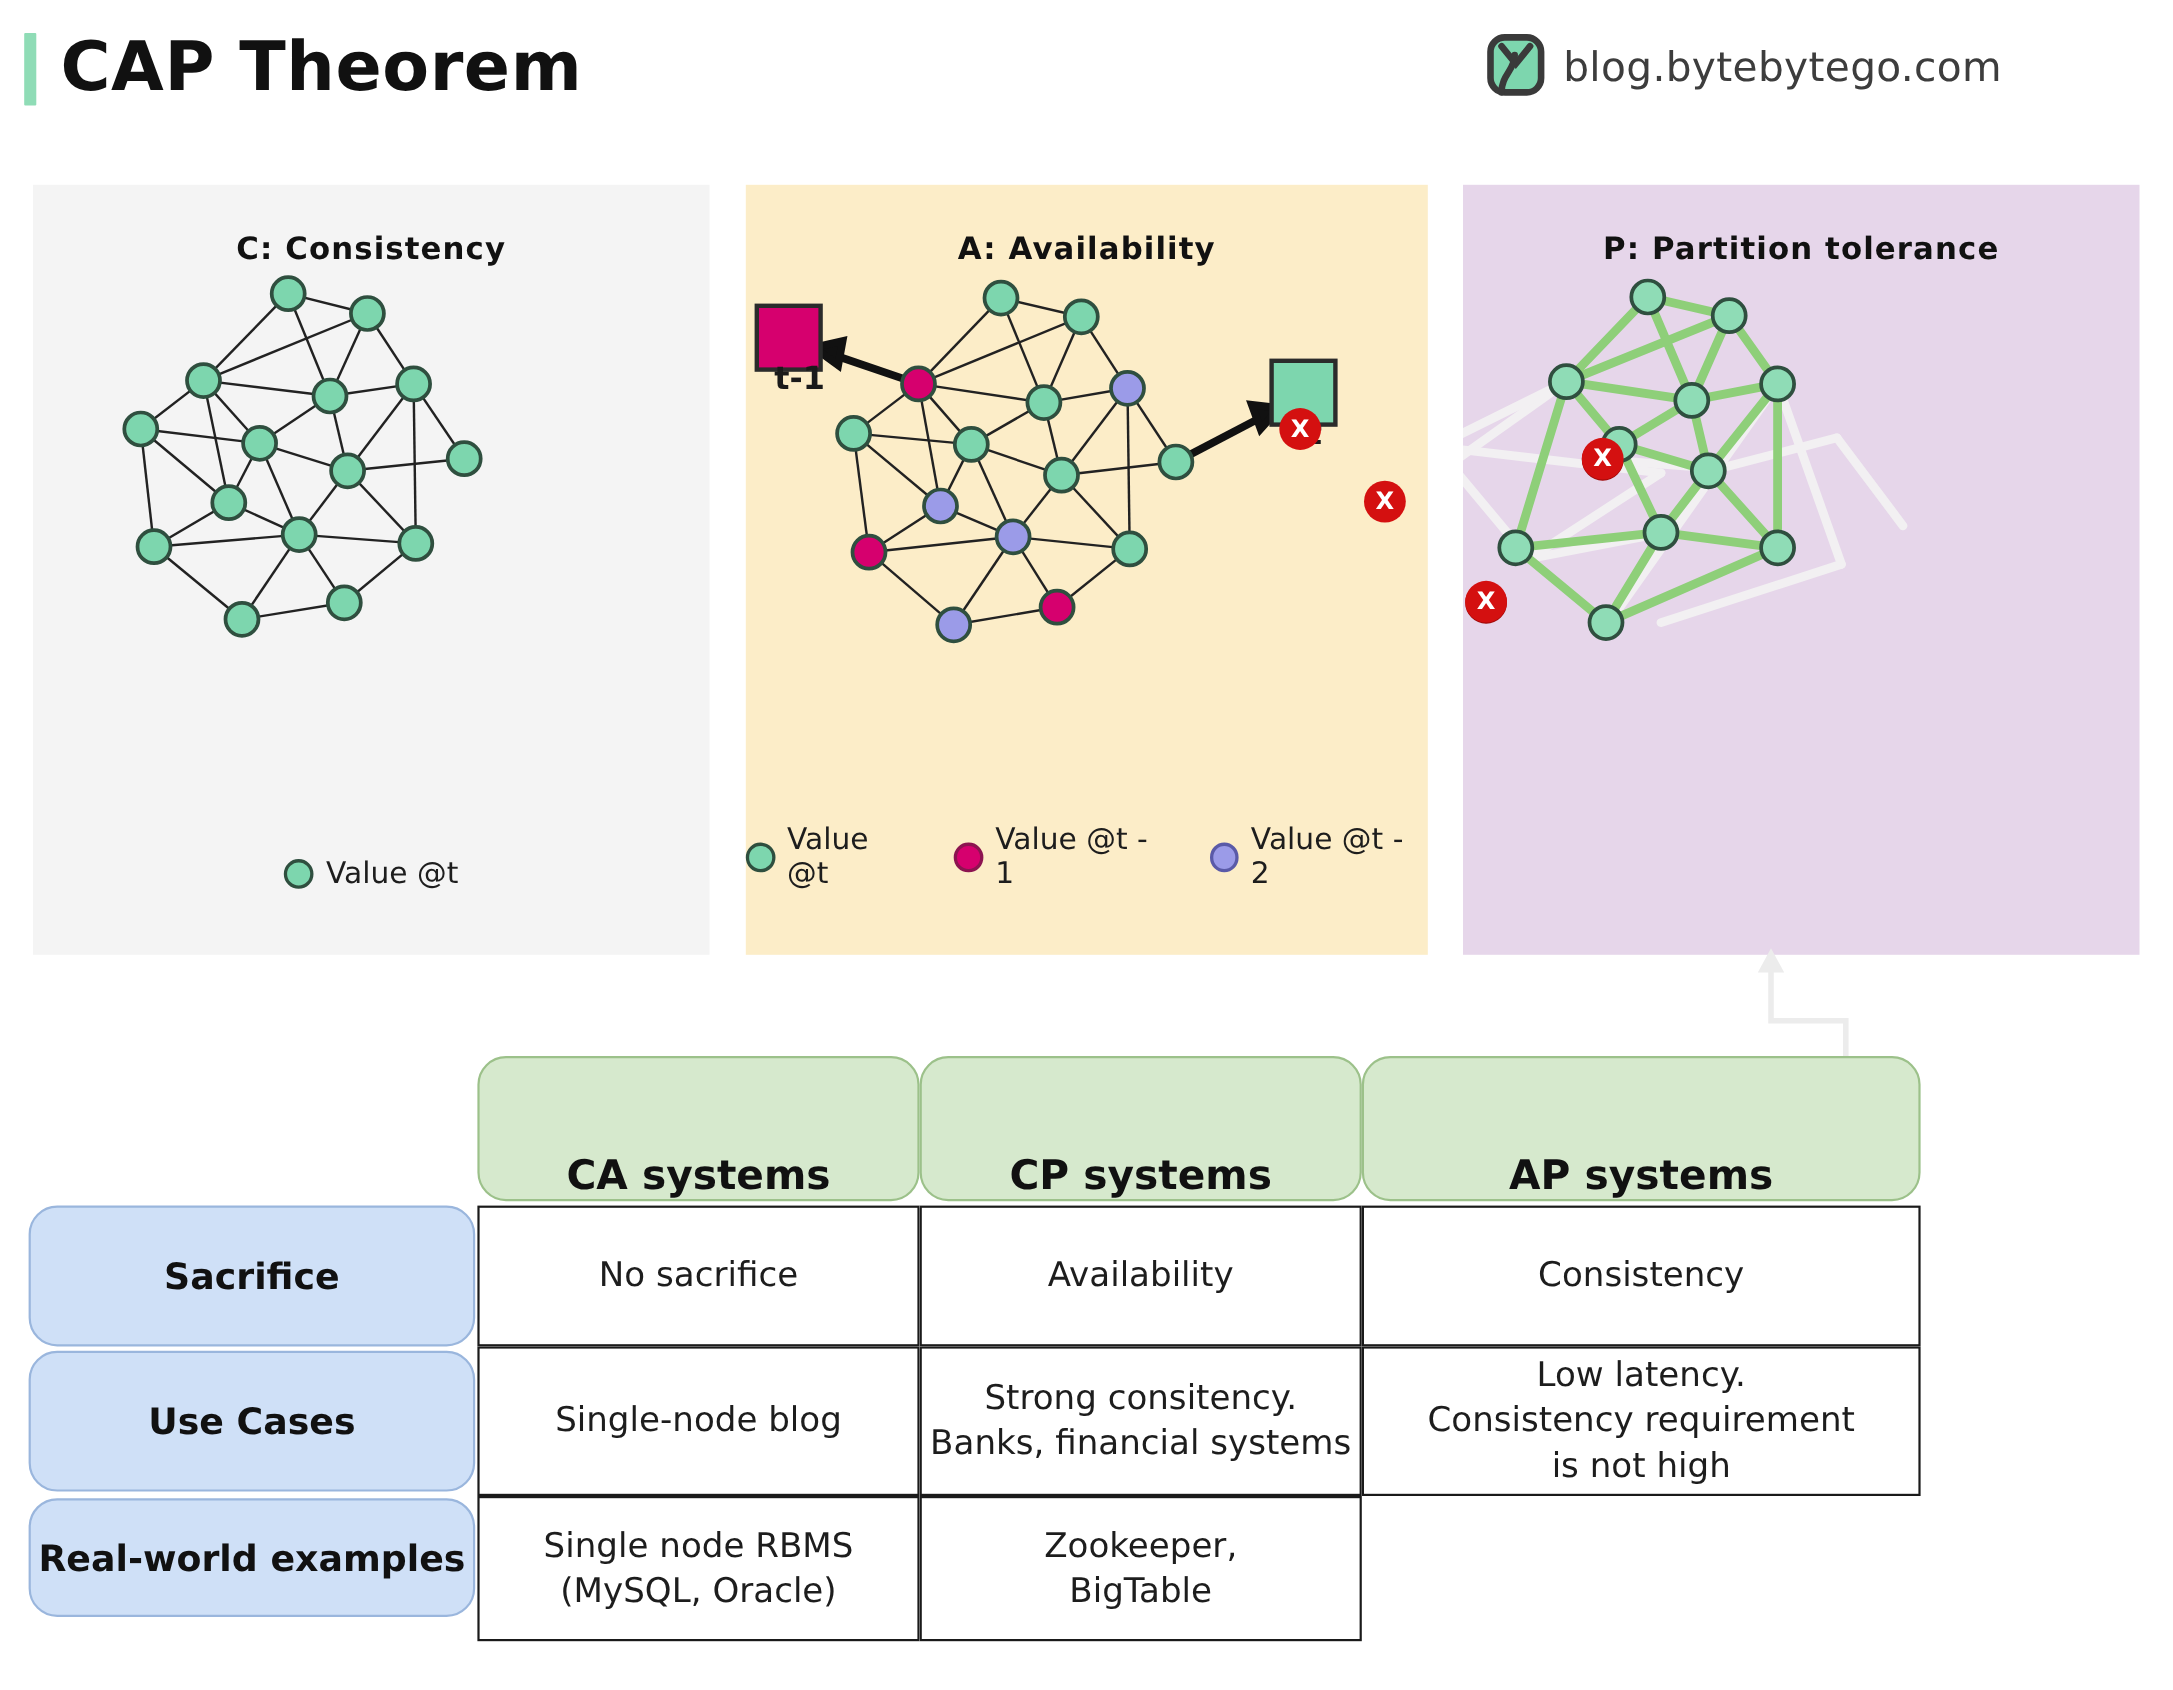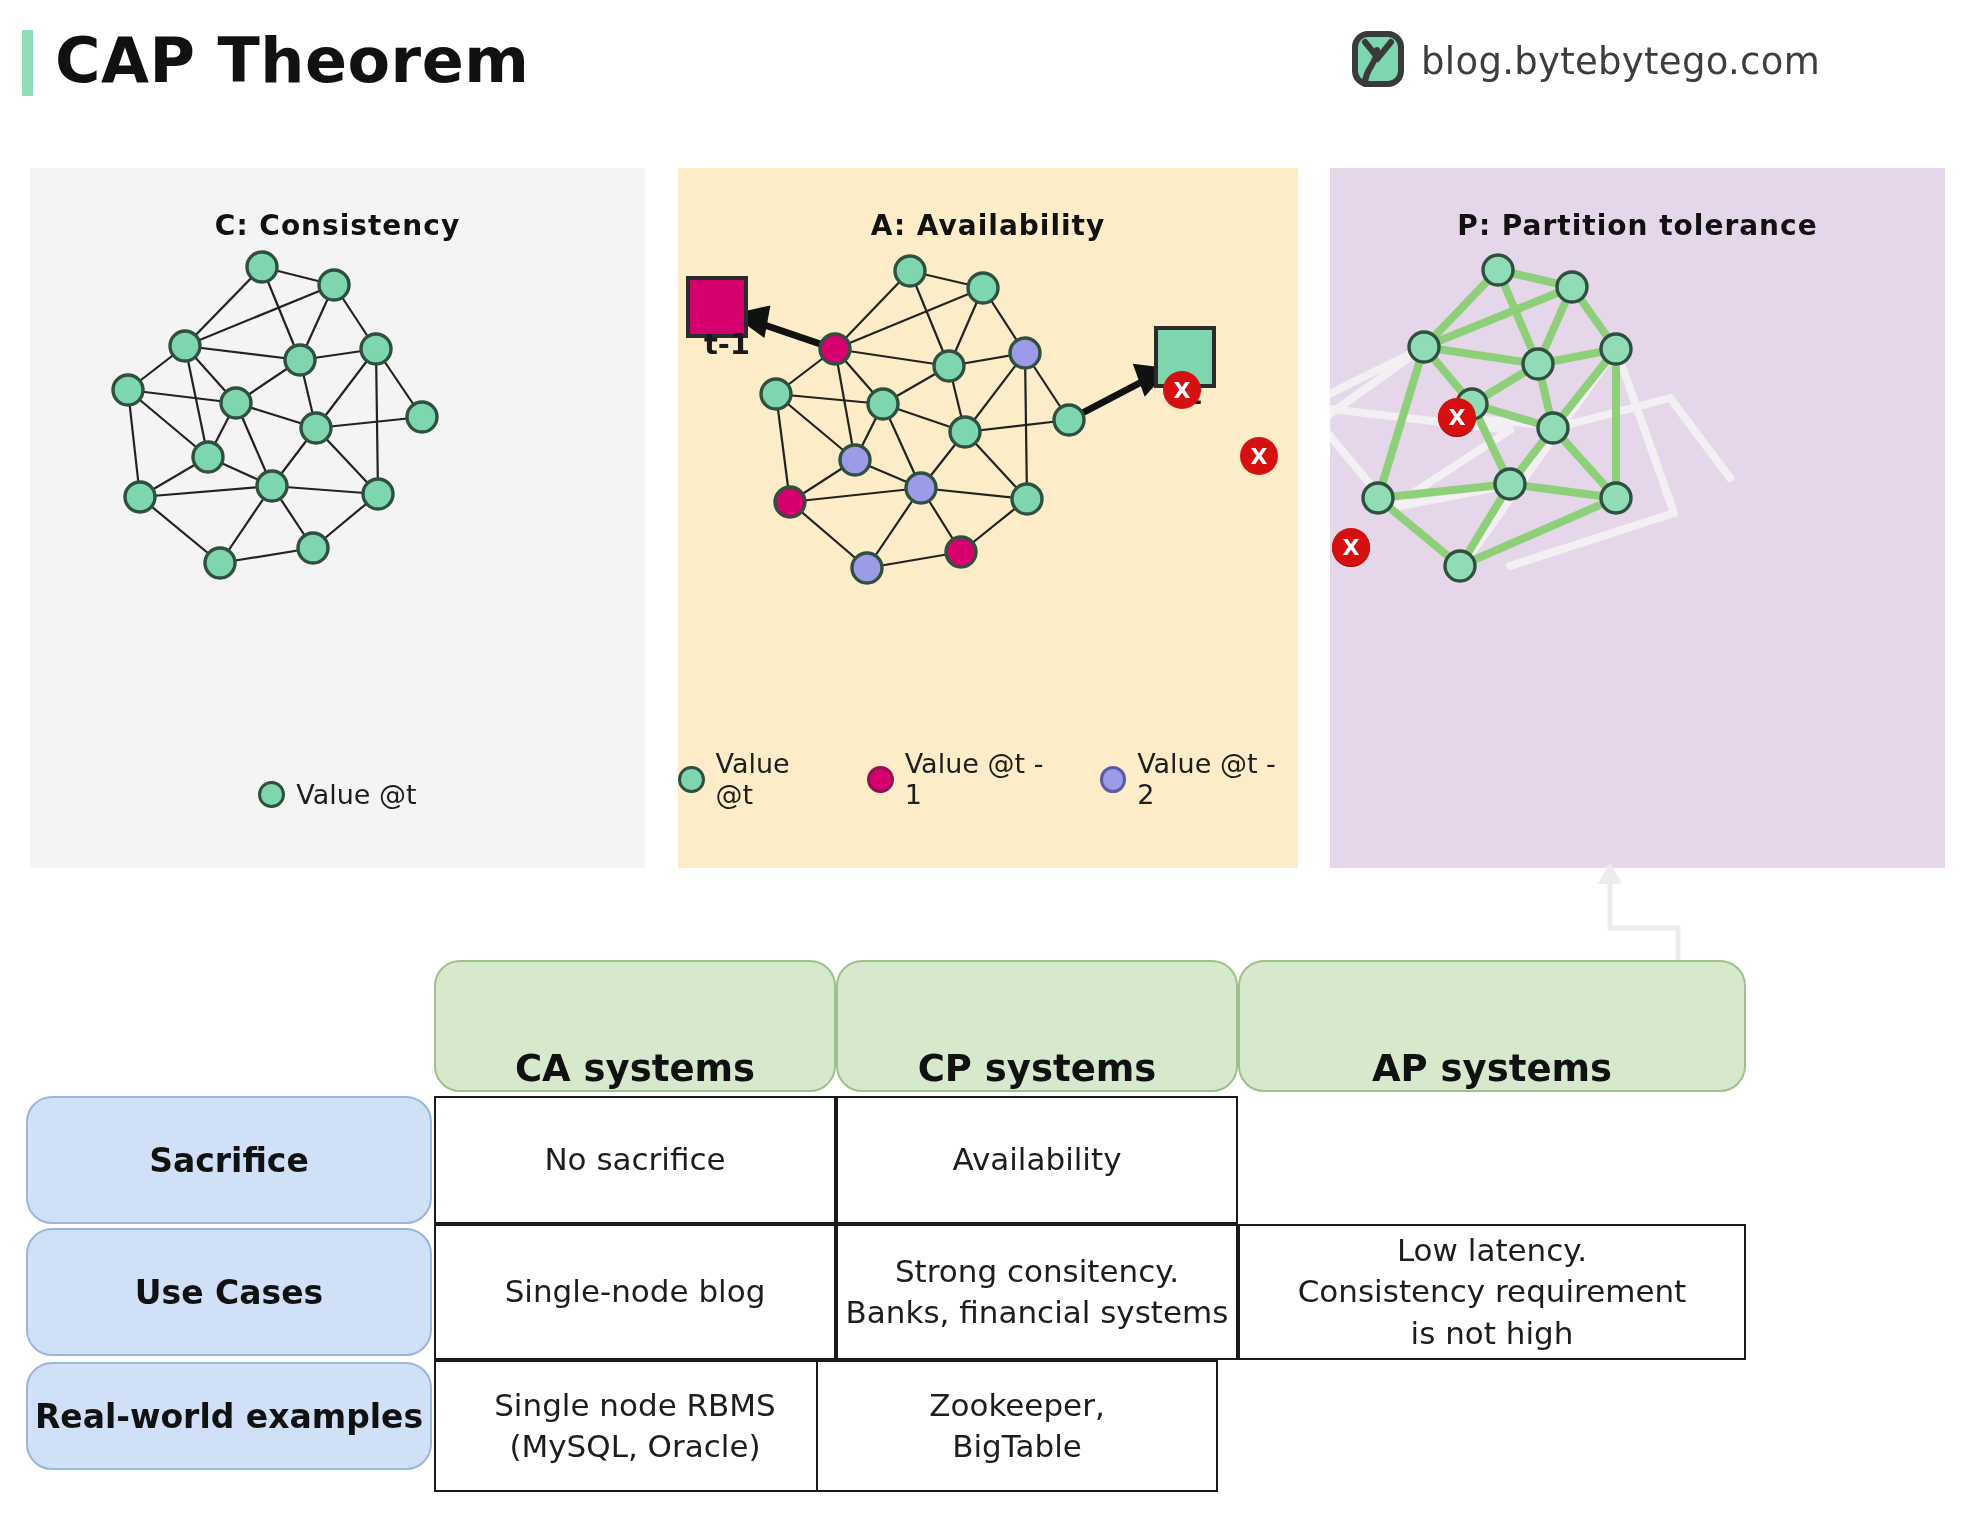--- a/index.html
+++ b/index.html
@@ -330,36 +330,39 @@
 
   <div class="rowlabel" style="top:136px;height:128px;">
     <span class="rowlabel-text hand">Sacrifice</span>
   </div>
   <div class="cell" style="left:414px;top:136px;width:402px;height:128px;">
     <span class="cell-text">No sacrifice</span>
   </div>
   <div class="cell" style="left:816px;top:136px;width:402px;height:128px;">
     <span class="cell-text">Availability</span>
   </div>
+  <div class="cell" style="left:1218px;top:136px;width:508px;height:128px;">
+    <span class="cell-text">Consistency</span>
+  </div>
 
   <div class="rowlabel" style="top:268px;height:128px;">
     <span class="rowlabel-text hand">Use Cases</span>
   </div>
   <div class="cell" style="left:414px;top:264px;width:402px;height:136px;">
     <span class="cell-text">Single-node blog</span>
   </div>
   <div class="cell" style="left:816px;top:264px;width:402px;height:136px;">
     <span class="cell-text">Strong consitency.<br>Banks, financial systems</span>
   </div>
   <div class="cell" style="left:1218px;top:264px;width:508px;height:136px;">
     <span class="cell-text">Low latency.<br>Consistency requirement<br>is not high</span>
   </div>
 
   <div class="rowlabel" style="top:402px;height:108px;">
     <span class="rowlabel-text hand">Real-world examples</span>
   </div>
   <div class="cell" style="left:414px;top:400px;width:402px;height:132px;">
     <span class="cell-text">Single node RBMS<br>(MySQL, Oracle)</span>
   </div>
-  <div class="cell" style="left:796px;top:400px;width:402px;height:132px;">
+  <div class="cell" style="left:816px;top:400px;width:402px;height:132px;">
     <span class="cell-text">Zookeeper,<br>BigTable</span>
   </div>
 </div>
 
 </body></html>

